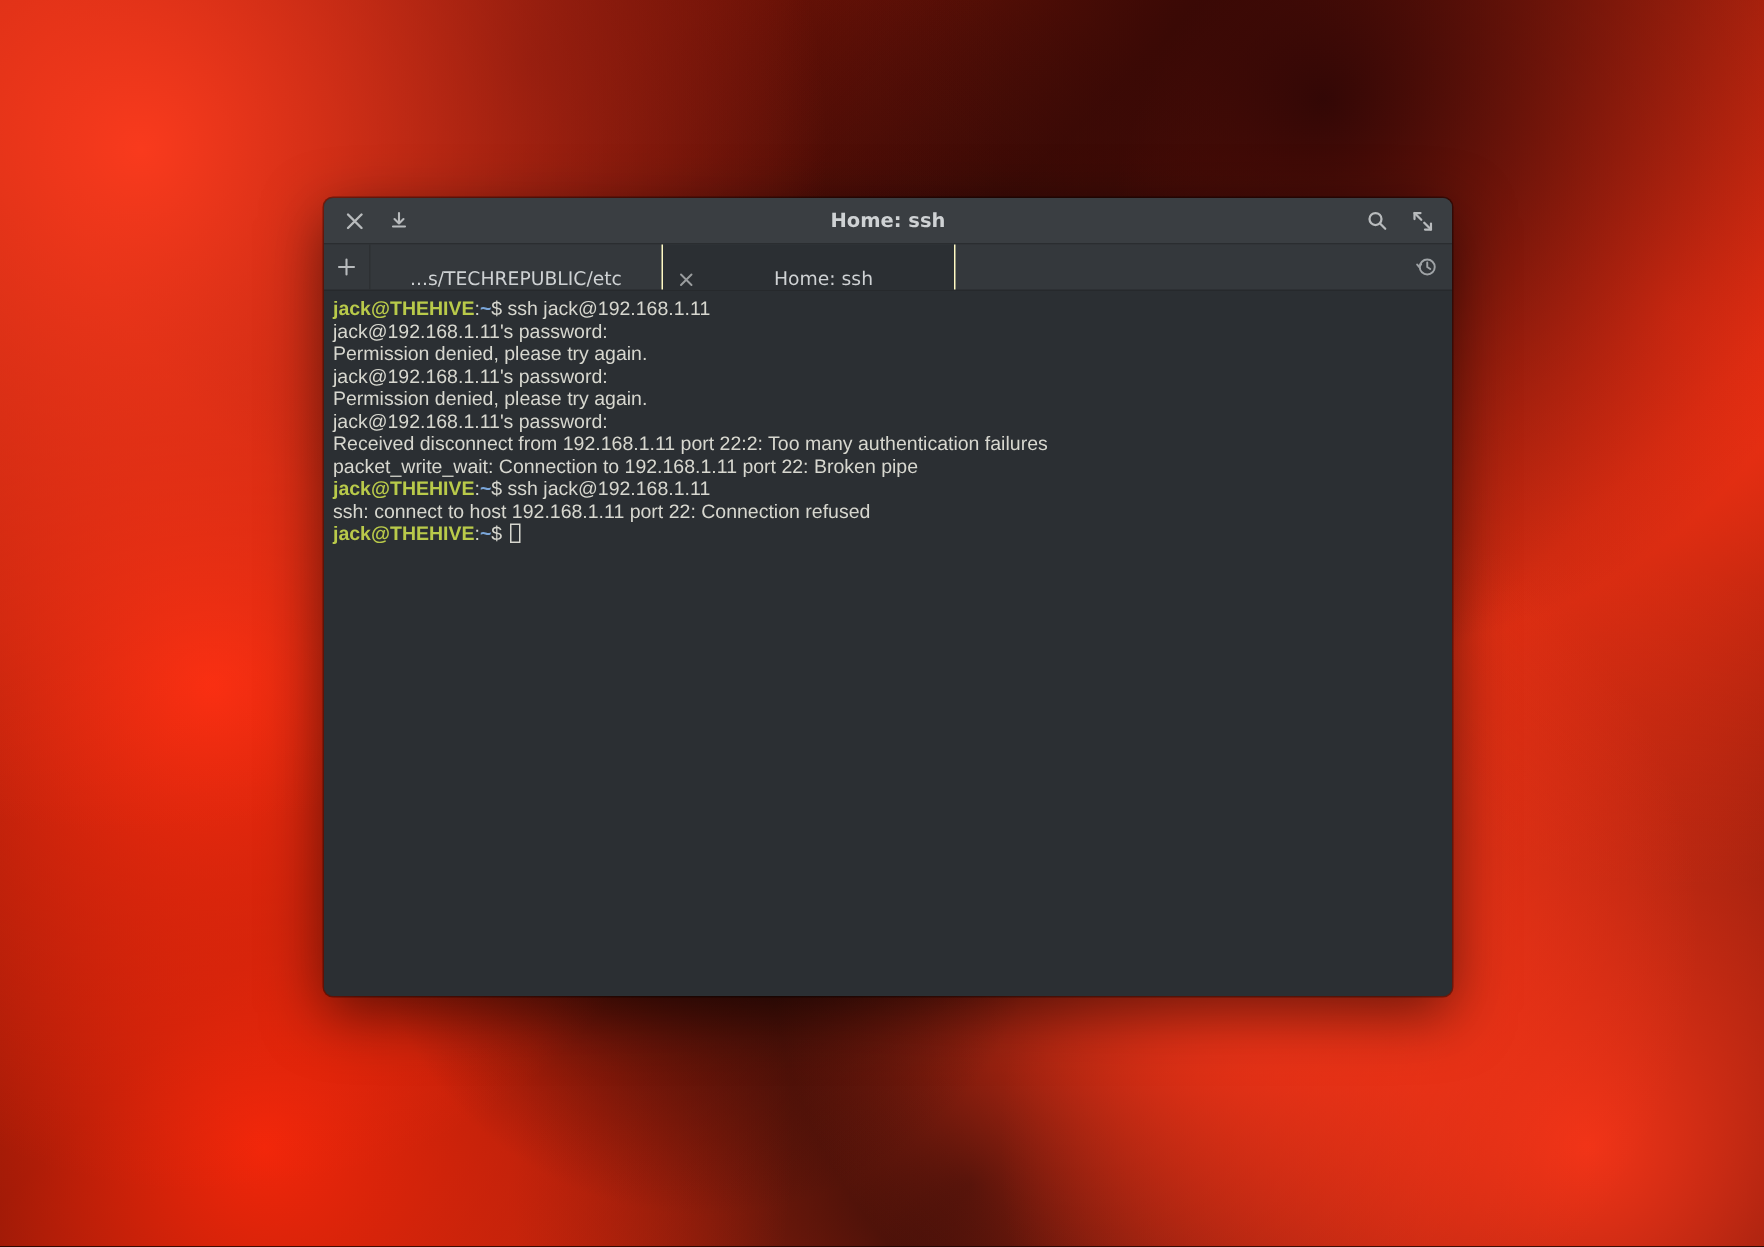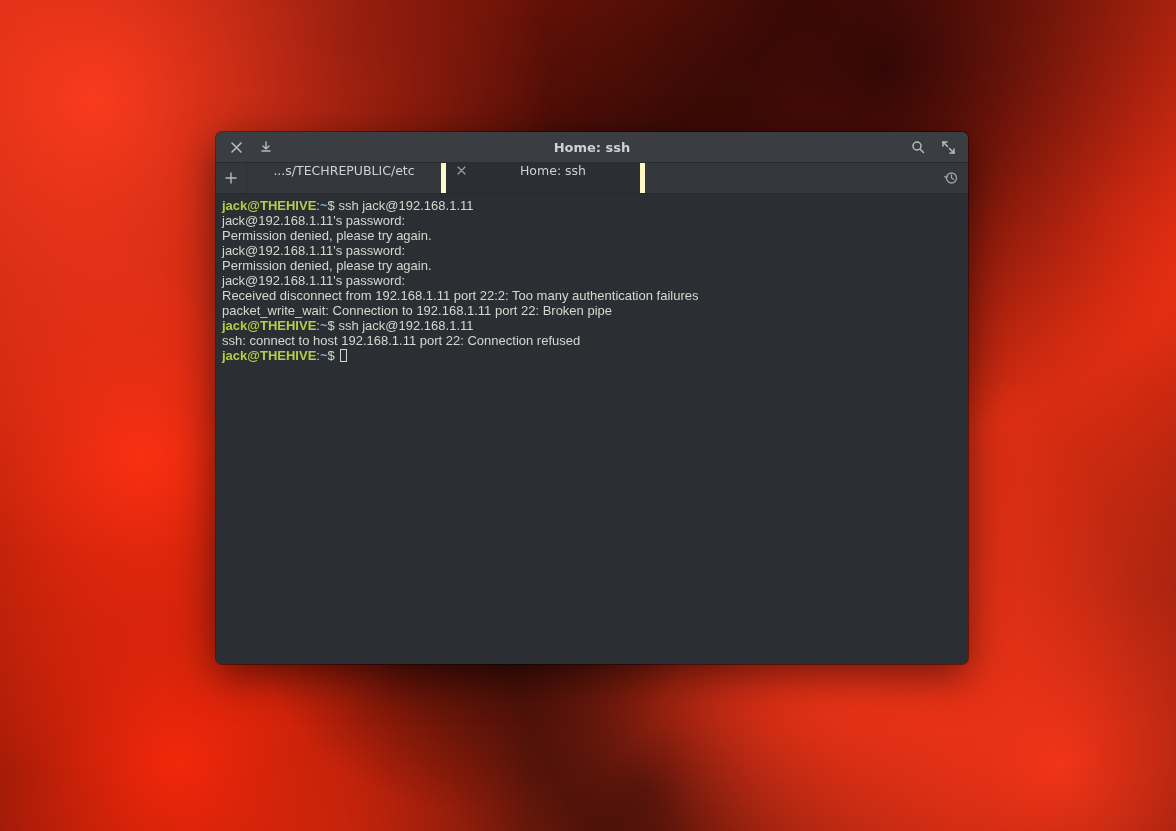--- a/index.html
+++ b/index.html
@@ -99,22 +99,22 @@
     display: flex;
     align-items: center;
     justify-content: center;
     color: #b8bbbd;
     cursor: pointer;
     border-right: 1px solid #2d3033;
   }
   .tab {
     width: 178px;
     display: flex;
-    align-items: flex-start;
-    border-right: 5px solid #fef9c3;
+    align-items: flex-end;
+    border-right: 1px solid #fef9c3;
     position: relative;
     padding: 0 8px 0 8px;
     cursor: pointer;
   }
   .tab.active {
     background: #2b2f33;
   }
   .tab .tab-close {
     width: 14px;
     height: 14px;

